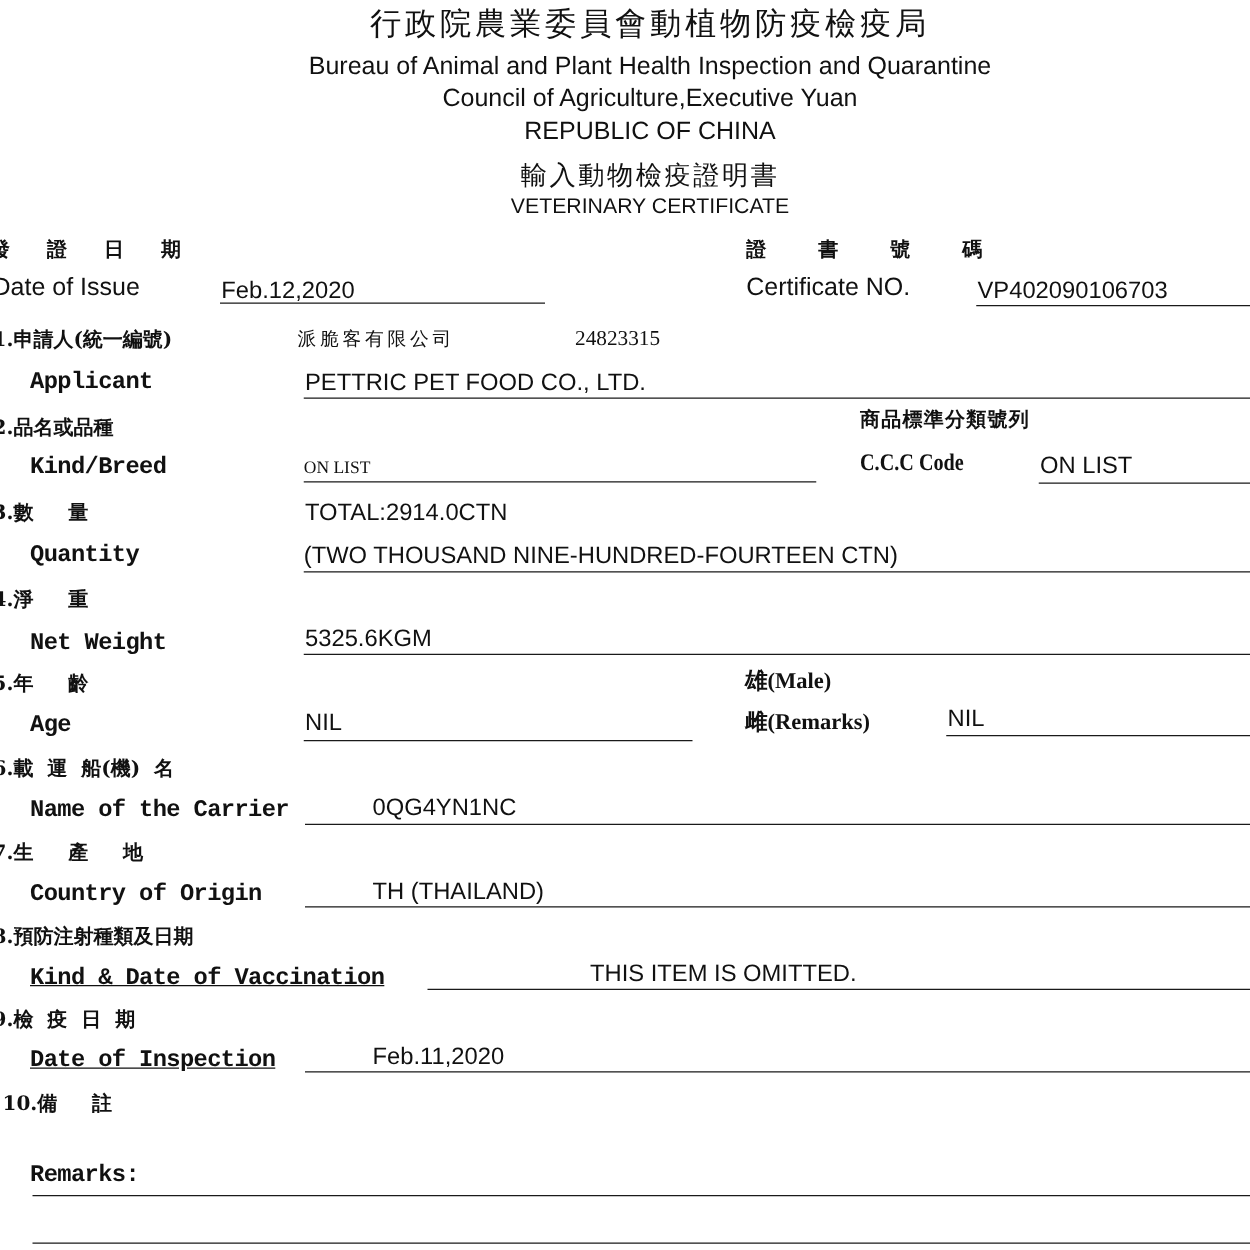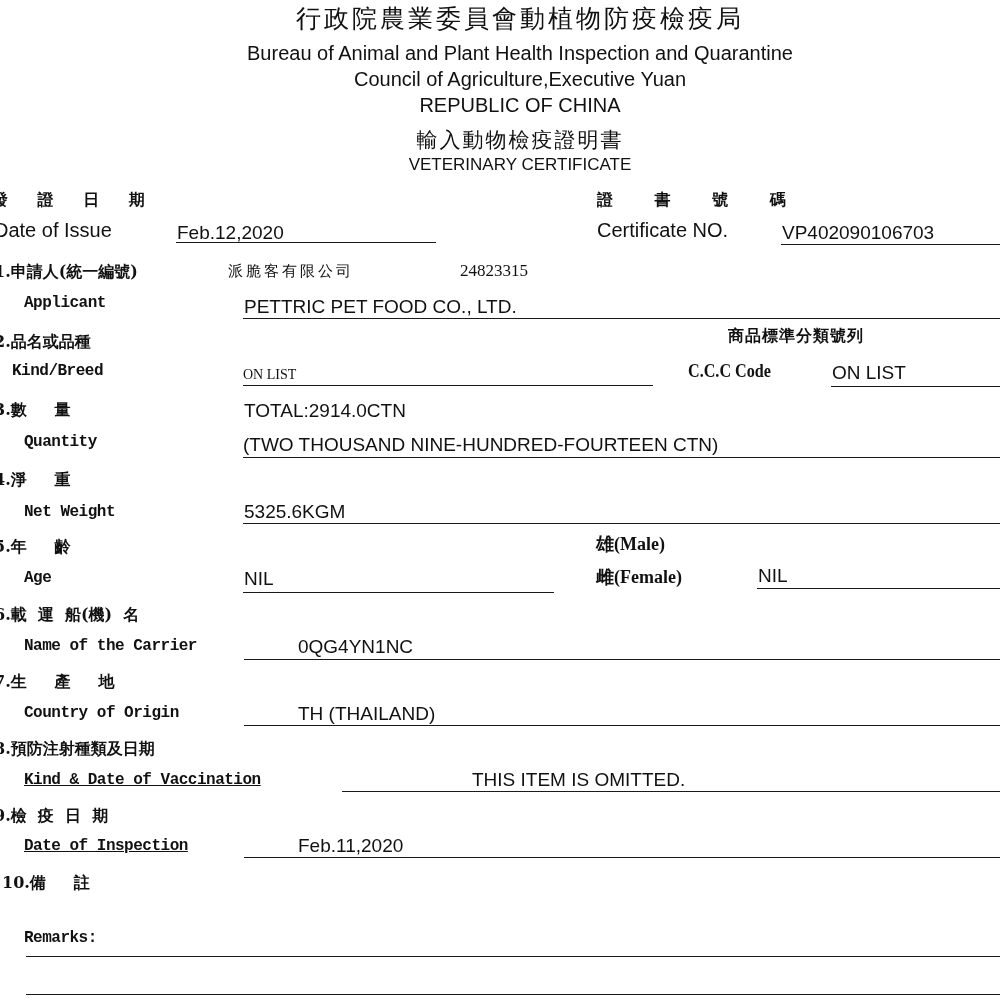--- a/index.html
+++ b/index.html
@@ -3,21 +3,21 @@
 <meta charset="utf-8">
 <style>
   html, body { margin:0; padding:0; background:#ffffff; }
   body { width:1000px; height:1000px; position:relative; overflow:hidden; color:#111; }
   .sans { font-family:"Liberation Sans", "DejaVu Sans", sans-serif; }
   .serif { font-family:"Liberation Serif", "DejaVu Serif", serif; }
   .abs { position:absolute; white-space:nowrap; }
   .center { left:0; width:1040px; text-align:center; }
   .cjk { font-family:"DejaVu Serif", serif; font-weight:bold; letter-spacing:1px; }
   .line { position:absolute; height:0; border-top:1.6px solid #1a1a1a; }
-  .lbl-en { font-family:"Liberation Mono", "DejaVu Sans Mono", monospace; font-size:16px; font-weight:bold; letter-spacing:-0.5px; }
+  .lbl-en { font-family:"Liberation Mono", "DejaVu Sans Mono", monospace; font-size:19px; font-weight:bold; letter-spacing:-0.5px; }
   .val { font-family:"Liberation Sans", sans-serif; font-size:19px; }
   .cjk-lbl { font-family:"DejaVu Serif", serif; font-size:16px; font-weight:bold; }
 </style>
 </head>
 <body>
 
 <div class="abs center cjk" style="top:2px; font-size:25px; font-weight:normal; letter-spacing:3px;">行政院農業委員會動植物防疫檢疫局</div>
 <div class="abs center sans" style="top:42px; font-size:20px;">Bureau of Animal and Plant Health Inspection and Quarantine</div>
 <div class="abs center sans" style="top:68px; font-size:20px;">Council of Agriculture,Executive Yuan</div>
 <div class="abs center sans" style="top:94px; font-size:20px;">REPUBLIC OF CHINA</div>
@@ -28,29 +28,29 @@
 <div class="abs sans" style="top:219px; left:-6px; font-size:20px;">Date of Issue</div>
 <div class="abs val" style="top:222px; left:177px;">Feb.12,2020</div>
 <div class="line" style="top:242px; left:176px; width:260px;"></div>
 
 <div class="abs cjk-lbl" style="top:190px; left:597px; letter-spacing:18px;">證 書 號 碼</div>
 <div class="abs sans" style="top:219px; left:597px; font-size:20px;">Certificate NO.</div>
 <div class="abs val" style="top:222px; left:782px;">VP402090106703</div>
 <div class="line" style="top:244px; left:781px; width:219px;"></div>
 
 <div class="abs cjk-lbl" style="top:262px; left:-6px;"><span>1.</span><span>申請人(統一編號)</span></div>
-<div class="abs serif" style="top:262px; left:228px; font-size:15px; letter-spacing:3px;">派脆客有限公司</div>
+<div class="abs serif" style="top:262px; left:238px; font-size:15px; letter-spacing:3px;">派脆客有限公司</div>
 <div class="abs serif" style="top:261px; left:448px; font-size:17px;margin-left:12px;">24823315</div>
 <div class="abs lbl-en" style="top:294px; left:24px;">Applicant</div>
 <div class="abs val" style="top:296px; left:244px;">PETTRIC PET FOOD CO., LTD.</div>
 <div class="line" style="top:318px; left:243px; width:757px;"></div>
 
 <div class="abs cjk-lbl" style="top:332px; left:-6px;"><span>2.</span><span>品名或品種</span></div>
-<div class="abs cjk-lbl" style="top:326px; left:728px; letter-spacing:1px;">商品標準分類號列</div>
-<div class="abs lbl-en" style="top:362px; left:12px;">Kind/Breed</div>
+<div class="abs cjk-lbl" style="top:326px; left:688px; letter-spacing:1px;">商品標準分類號列</div>
+<div class="abs lbl-en" style="top:362px; left:24px;">Kind/Breed</div>
 <div class="abs serif" style="top:367px; left:243px; font-size:14px;">ON LIST</div>
 <div class="line" style="top:385px; left:243px; width:410px;"></div>
 <div class="abs serif" style="top:360px; left:688px; font-size:19px; font-weight:bold; transform:scaleX(0.85); transform-origin:left;">C.C.C Code</div>
 <div class="abs val" style="top:362px; left:832px;">ON LIST</div>
 <div class="line" style="top:386px; left:831px; width:169px;"></div>
 
 <div class="abs cjk-lbl" style="top:400px; left:-6px; white-space:pre;"><span>3.</span><span>數     量</span></div>
 <div class="abs val" style="top:400px; left:244px;">TOTAL:2914.0CTN</div>
 <div class="abs lbl-en" style="top:433px; left:24px;">Quantity</div>
 <div class="abs val" style="top:434px; left:243px;">(TWO THOUSAND NINE-HUNDRED-FOURTEEN CTN)</div>
@@ -59,21 +59,21 @@
 <div class="abs cjk-lbl" style="top:470px; left:-6px; white-space:pre;"><span>4.</span><span>淨     重</span></div>
 <div class="abs lbl-en" style="top:503px; left:24px;">Net Weight</div>
 <div class="abs val" style="top:501px; left:244px;">5325.6KGM</div>
 <div class="line" style="top:523px; left:243px; width:757px;"></div>
 
 <div class="abs cjk-lbl" style="top:537px; left:-6px; white-space:pre;"><span>5.</span><span>年     齡</span></div>
 <div class="abs serif" style="top:532px; left:596px; font-size:18px; font-weight:bold;">雄(Male)</div>
 <div class="abs lbl-en" style="top:569px; left:24px;">Age</div>
 <div class="abs val" style="top:568px; left:244px;">NIL</div>
 <div class="line" style="top:592px; left:243px; width:311px;"></div>
-<div class="abs serif" style="top:565px; left:596px; font-size:18px; font-weight:bold;">雌(Female)</div>
+<div class="abs serif" style="top:565px; left:596px; font-size:18px; font-weight:bold;">雌(Remarks)</div>
 <div class="abs val" style="top:565px; left:758px;">NIL</div>
 <div class="line" style="top:588px; left:757px; width:243px;"></div>
 
 <div class="abs cjk-lbl" style="top:605px; left:-6px; white-space:pre;"><span>6.</span><span>載  運  船(機)  名</span></div>
 <div class="abs lbl-en" style="top:637px; left:24px;">Name of the Carrier</div>
 <div class="abs val" style="top:636px; left:298px;">0QG4YN1NC</div>
 <div class="line" style="top:659px; left:244px; width:756px;"></div>
 
 <div class="abs cjk-lbl" style="top:672px; left:-6px; white-space:pre;"><span>7.</span><span>生     產     地</span></div>
 <div class="abs lbl-en" style="top:704px; left:24px;">Country of Origin</div>

